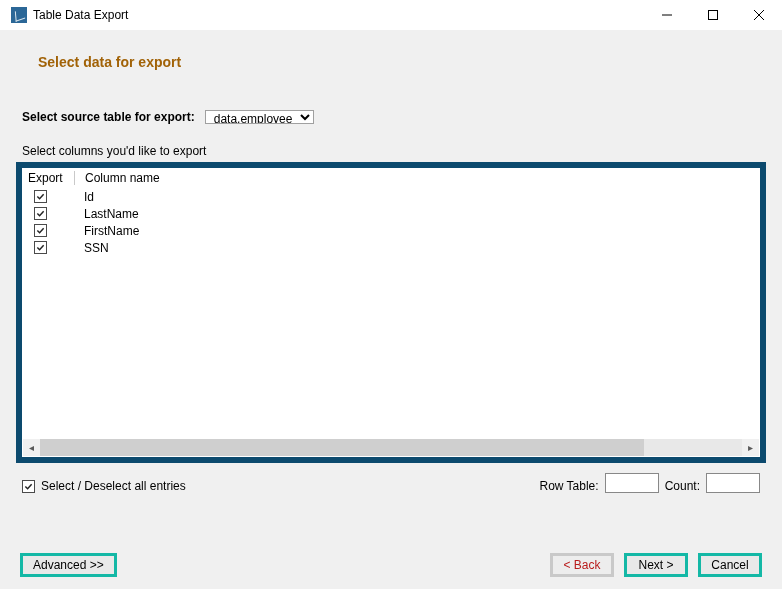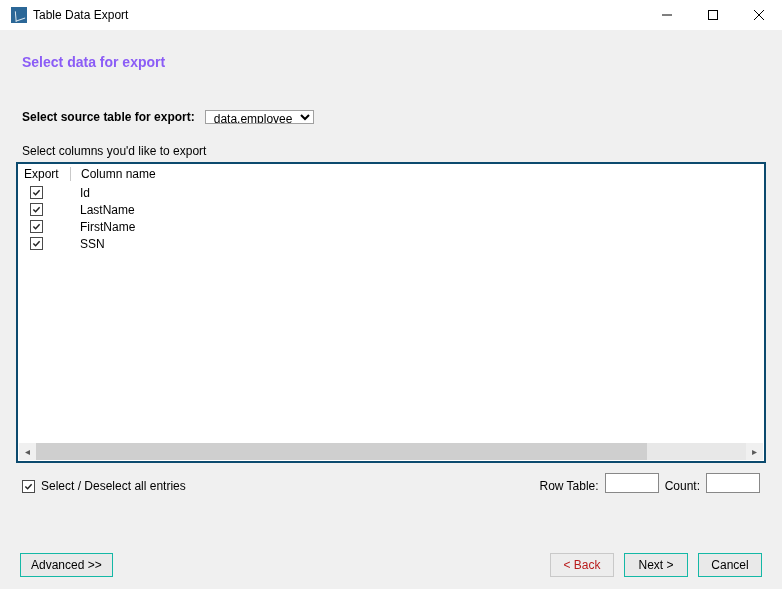--- a/index.html
+++ b/index.html
@@ -49,45 +49,45 @@
   
   .client {
     position:absolute;
     left:0; right:0; top:30px; bottom:0;
     background:#f0f0f0;
     padding:18px 16px 12px 16px;
     display:flex;
     flex-direction:column;
   }
   .page-title {
-    color:#8b5cf6;
+    color:#a16207;
     font-size:14px;
     font-weight:700;
-    margin:6px 0 40px 6px;
+    margin:6px 0 40px 22px;
   }
   .row {
     display:flex;
     align-items:center;
     gap:10px;
     margin:0 0 14px 6px;
   }
   .row label.bold { font-weight:700; }
   select.combo {
     font: inherit;
     height:14px;
     border:1px solid #a0a0a0;
     background:#fff;
     padding:0 4px;
     min-width:100px;
   }
   .hint {
     margin:6px 0 4px 6px;
   }
   .listbox {
-    border:2px solid #0c4a6e;
+    border:6px solid #0c4a6e;
     background:#fff;
     flex:1;
     min-height:240px;
     overflow:hidden;
     position:relative;
   }
   .list-headers {
     display:flex;
     font-size:12px;
     padding:3px 6px 3px 6px;
@@ -160,21 +160,21 @@
     margin-top:60px;
     padding:0 4px;
   }
   .footer .spacer { flex:1; }
   button.btn {
     font:inherit;
     height:24px;
     min-width:64px;
     padding:0 10px;
     background:#e9e9e9;
-    border:1px solid #14b8a6;
+    border:3px solid #14b8a6;
     color:#000;
   }
   button.btn.adv { min-width:90px; }
   button.btn:disabled { color:#b91c1c; border-color:#c9c9c9; background:#ededed; }
 </style>
 </head>
 <body>
 
 <div class="titlebar">
   <div class="icon-slot"></div>

